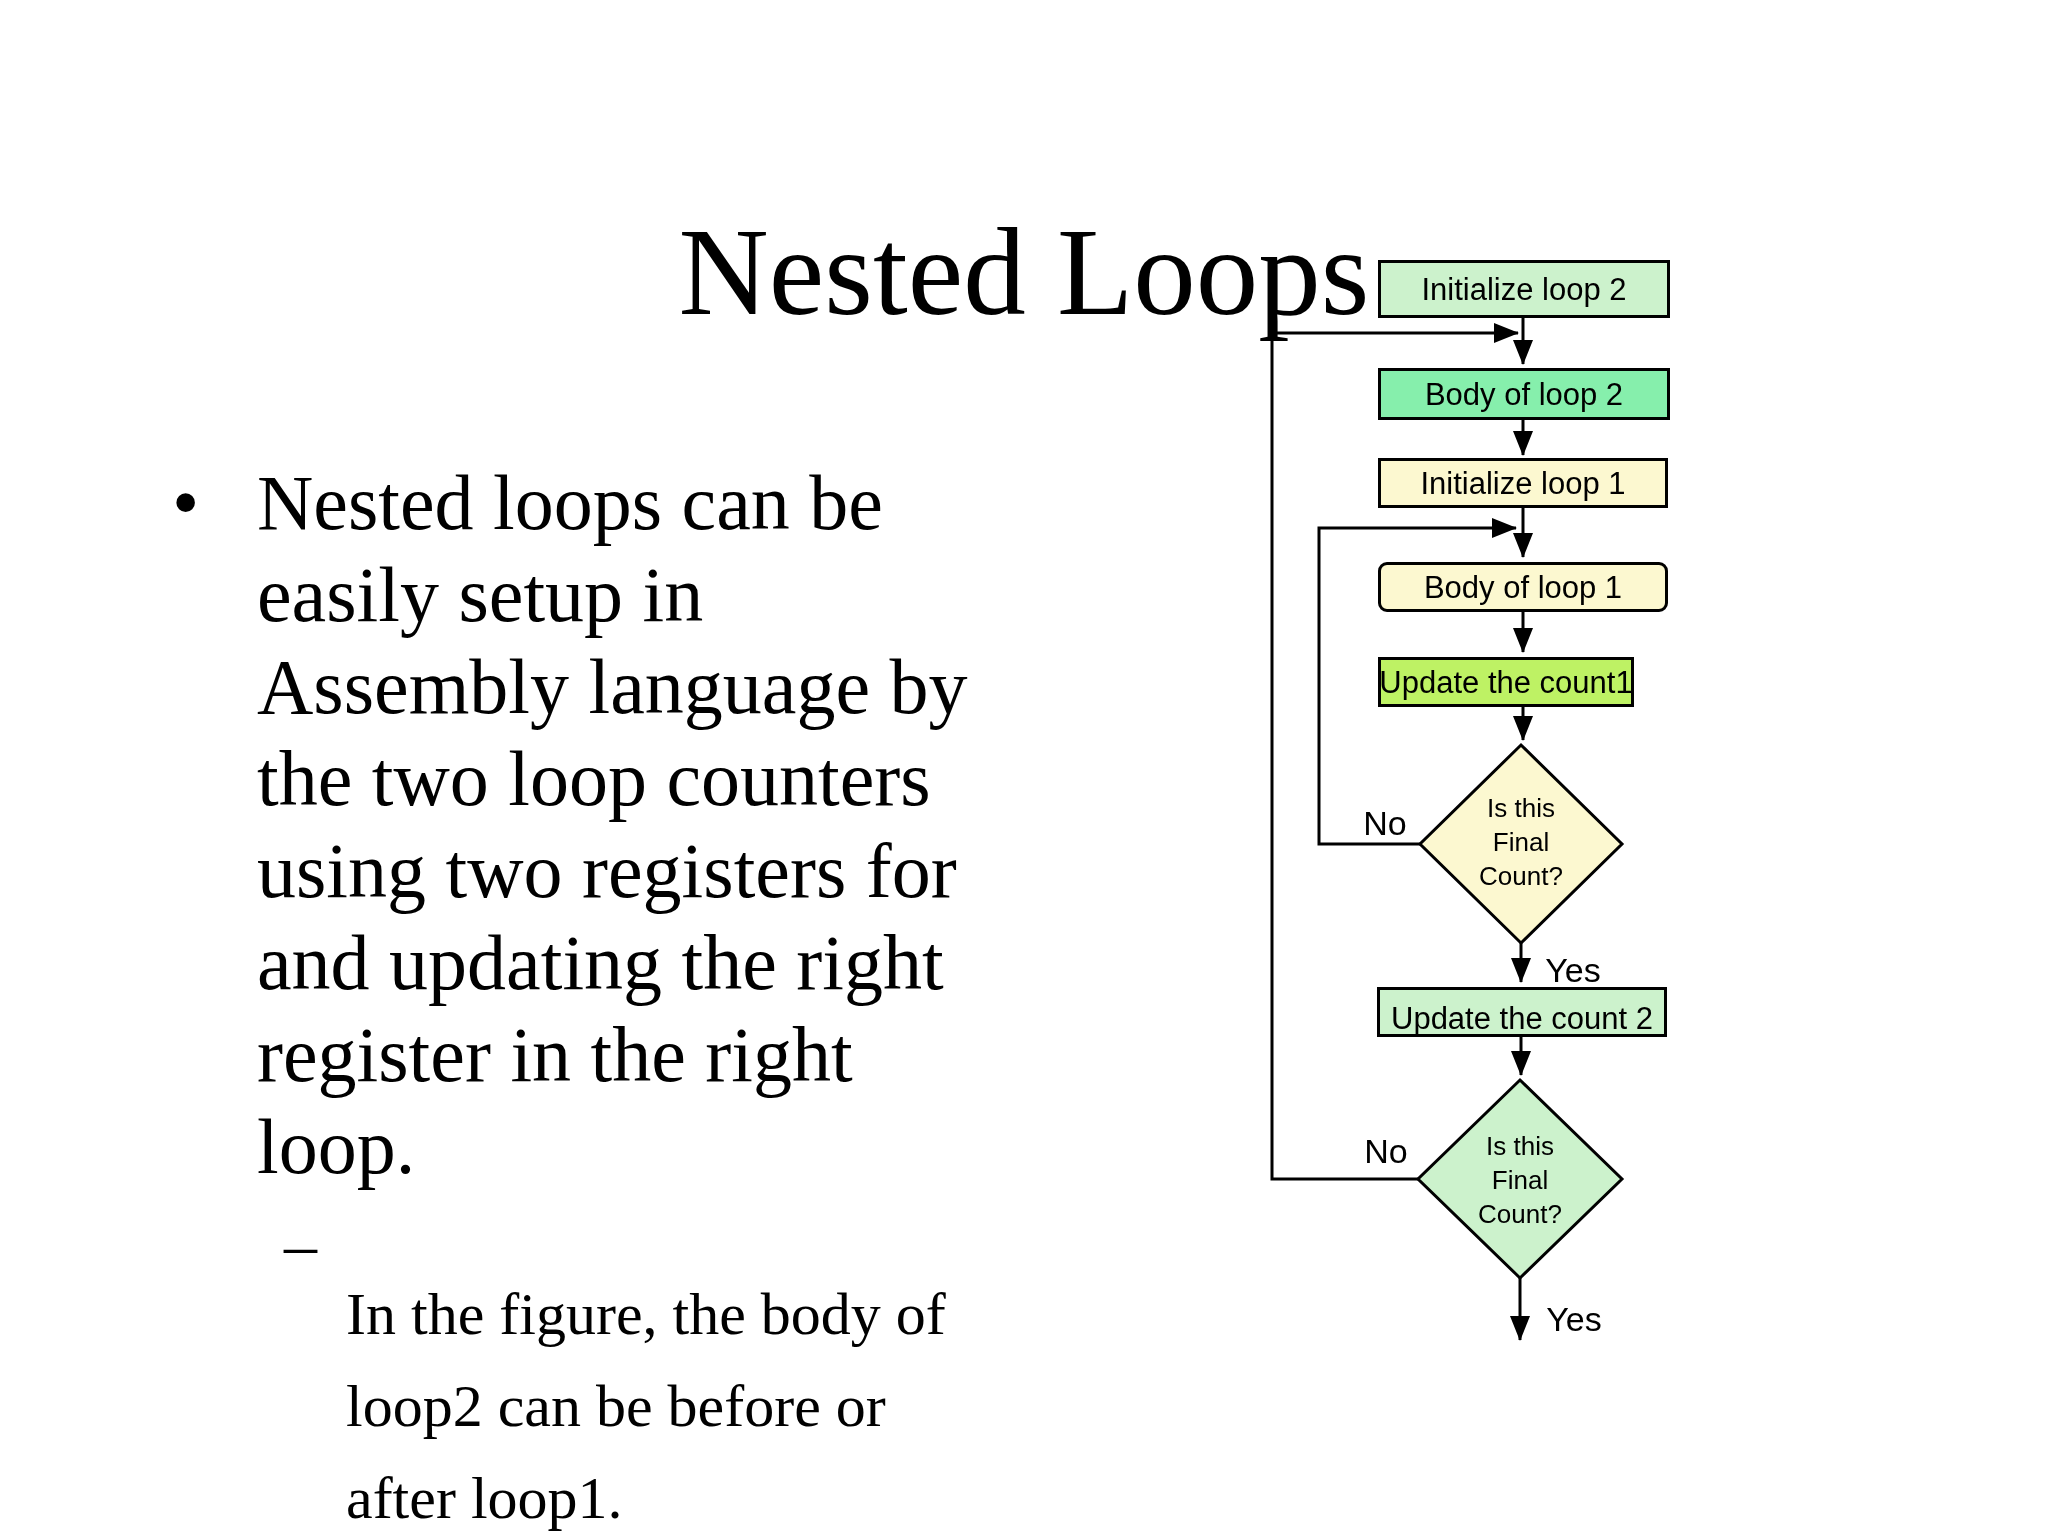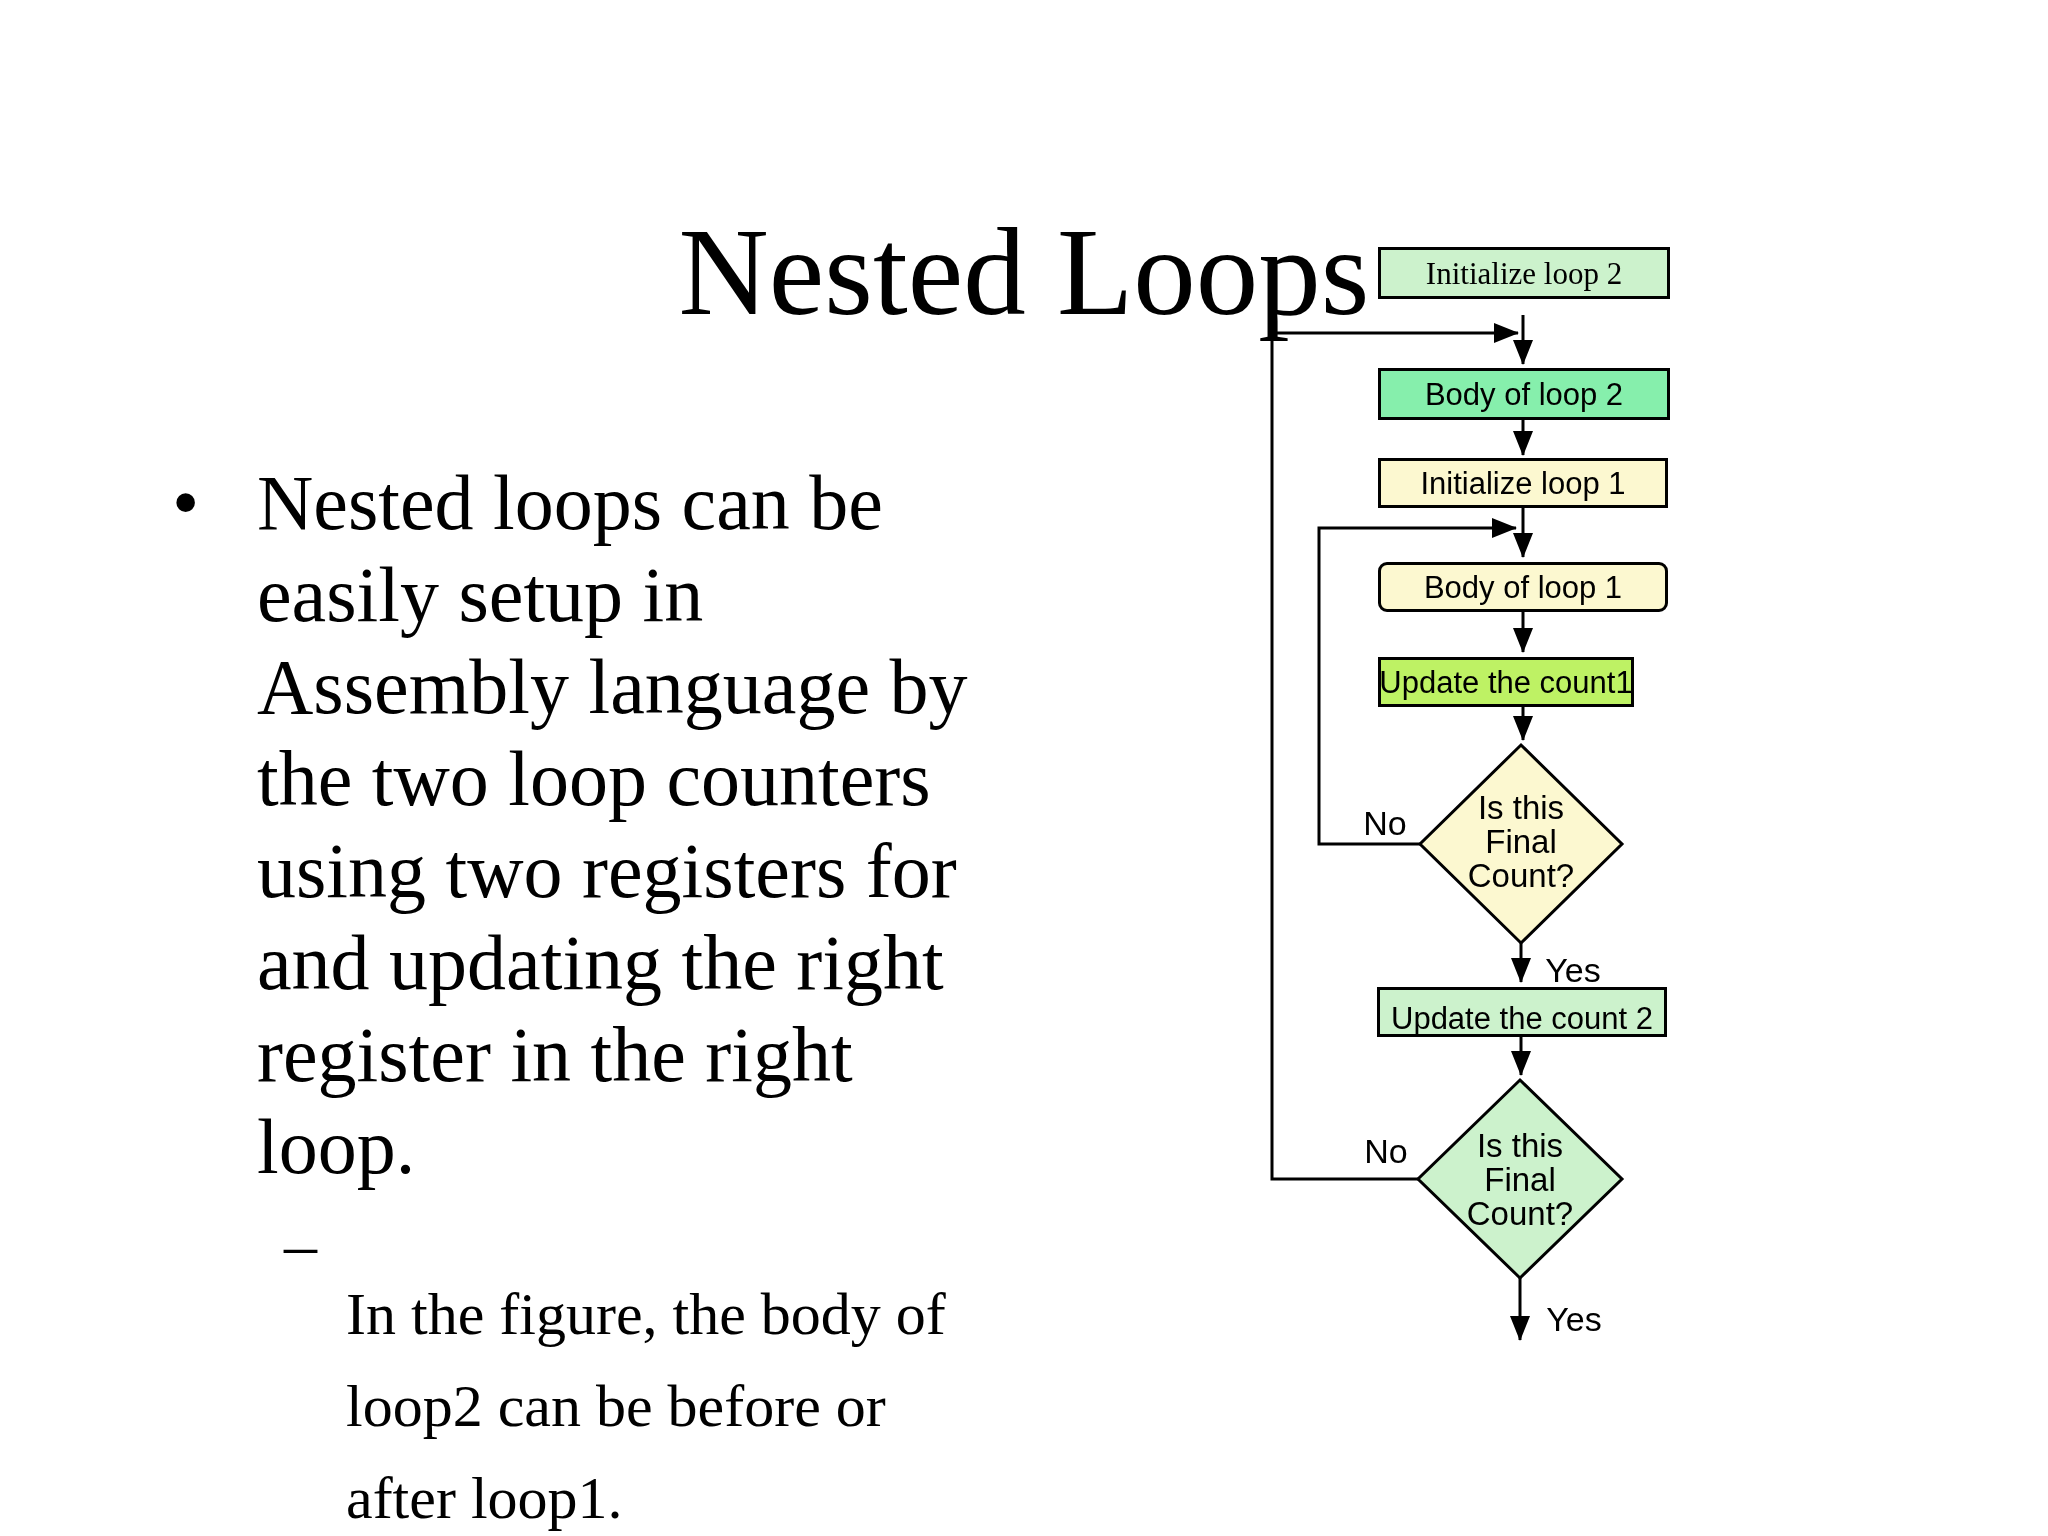--- a/index.html
+++ b/index.html
@@ -9,21 +9,21 @@
          font-size:125px;font-weight:400;line-height:1.1;white-space:nowrap;z-index:3;text-align:right;}
   .bullet-marker{position:absolute;left:172px;top:457px;font-size:78px;line-height:92px;}
   .bullet-text{position:absolute;left:257px;top:457px;font-size:78px;line-height:92px;white-space:nowrap;}
   .sub-marker{position:absolute;left:284px;top:1199px;font-size:66px;line-height:92px;}
   .sub-text{position:absolute;left:346px;top:1268px;font-size:60px;line-height:92px;white-space:nowrap;}
   .fc-svg{position:absolute;left:0;top:0;z-index:1;}
   .fc-box{position:absolute;z-index:2;box-sizing:border-box;border:3px solid #000;
           display:flex;align-items:center;justify-content:center;
           font-family:"Liberation Sans",sans-serif;font-size:31px;line-height:1;white-space:nowrap;}
   .fc-dtext{position:absolute;z-index:2;width:210px;text-align:center;
-            font-family:"Liberation Sans",sans-serif;font-size:33px;line-height:34px;white-space:pre-line;}
+            font-family:"Liberation Sans",sans-serif;font-size:26px;line-height:34px;white-space:pre-line;}
   .fc-elabel{position:absolute;z-index:2;transform:translateX(-50%);
              font-family:"Liberation Sans",sans-serif;font-size:34px;line-height:34px;text-align:center;}
 </style>
 </head>
 <body>
 
 <div class="slide">
 
   <h1 class="title">Nested Loops</h1>
 
@@ -61,21 +61,21 @@
       <line x1="1521" y1="943" x2="1521" y2="982" marker-end="url(#ah)"></line>
       <line x1="1521" y1="1037" x2="1521" y2="1075" marker-end="url(#ah)"></line>
       <line x1="1520" y1="1278" x2="1520" y2="1340" marker-end="url(#ah)"></line>
       <polyline points="1420,844 1319,844 1319,528 1516,528" marker-end="url(#ah)"></polyline>
       <polyline points="1418,1179 1272,1179 1272,333 1518,333" marker-end="url(#ah)"></polyline>
     </g>
     <polygon points="1521,745 1622,844 1521,943 1420,844" stroke="#000" stroke-width="3" fill="#fcf8d0"></polygon>
     <polygon points="1520,1080 1622,1179 1520,1278 1418,1179" stroke="#000" stroke-width="3" fill="#ccf2cc"></polygon>
   </svg>
 
-  <div class="fc-box" style="left: 1378px; top: 247px; width: 292px; height: 52px; background-color: rgb(204, 242, 204); font-family: Liberation Serif, serif;">
+  <div class="fc-box" style="left: 1378px; top: 260px; width: 292px; height: 58px; background-color: rgb(204, 242, 204);">
     <span>Initialize loop 2</span>
   </div>
   <div class="fc-box" style="left: 1378px; top: 368px; width: 292px; height: 52px; background-color: #86efac;">
     <span>Body of loop 2</span>
   </div>
   <div class="fc-box" style="left: 1378px; top: 458px; width: 290px; height: 50px; background-color: rgb(252, 248, 208);">
     <span>Initialize loop 1</span>
   </div>
   <div class="fc-box" style="left: 1378px; top: 562px; width: 290px; height: 50px; background-color: rgb(252, 248, 208); border-radius: 9px;">
     <span>Body of loop 1</span>

